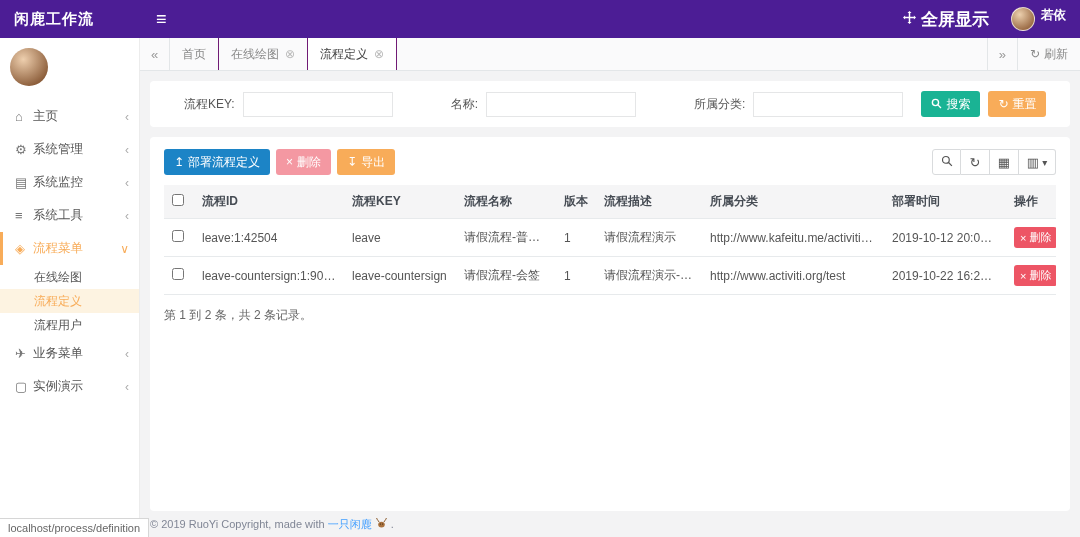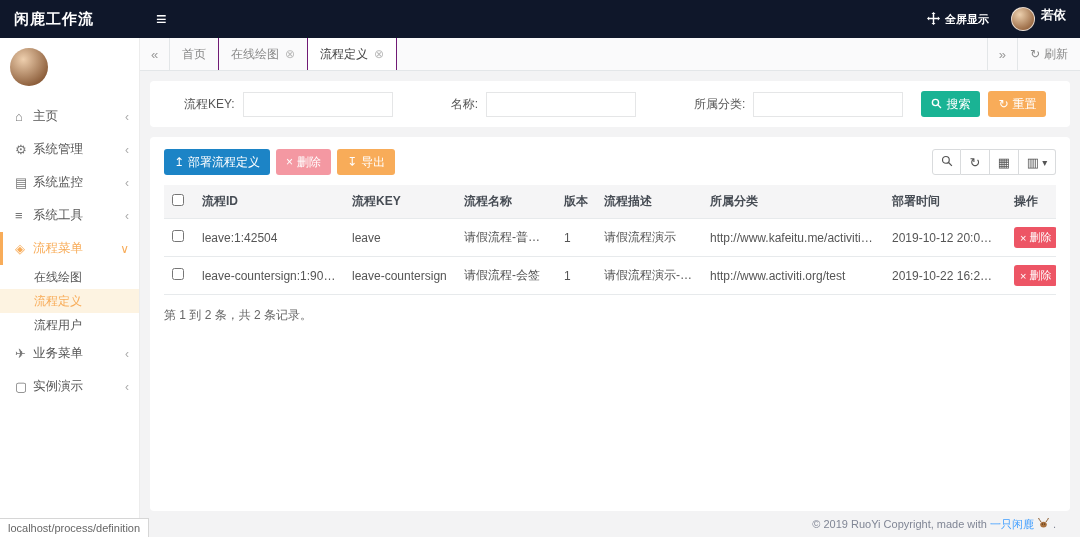--- a/index.html
+++ b/index.html
@@ -1,24 +1,24 @@
 <!DOCTYPE html>
 <html><head>
 <meta charset="utf-8">
 <style>
   * { margin:0; padding:0; box-sizing:border-box; }
   html,body { width:1080px; height:537px; overflow:hidden; }
   body { font-family:"Liberation Sans","DejaVu Sans",sans-serif; font-size:12px; color:#555; background:#f3f3f4; position:relative; }
 
   
-  .topbar { position:absolute; top:0; left:0; right:0; height:38px; background:#0f172a; color:#fff; display:flex; align-items:center; z-index:10; }
+  .topbar { position:absolute; top:0; left:0; right:0; height:38px; background:#4c1d95; color:#fff; display:flex; align-items:center; z-index:10; }
   .brand { flex:0 0 140px; padding-left:14px; font-size:15px; font-weight:700; letter-spacing:1px; }
   .menu-toggle { font-size:18px; margin-left:16px; cursor:pointer; line-height:1; }
   .topbar-spacer { flex:1; }
-  .fullscreen-btn { display:flex; align-items:center; gap:5px; font-weight:700; font-size:11px; margin-right:22px; cursor:pointer; }
+  .fullscreen-btn { display:flex; align-items:center; gap:5px; font-weight:700; font-size:17px; margin-right:22px; cursor:pointer; }
   .user-chip { display:flex; align-items:flex-start; gap:6px; margin-right:14px; font-weight:700; font-size:12.5px; cursor:pointer; }
   .avatar-sm { width:24px; height:24px; border-radius:50%; background:radial-gradient(circle at 35% 30%, #ecd0ae, #9a6a44 75%); border:1px solid rgba(255,255,255,.7); }
 
   
   .sidebar { position:absolute; top:38px; left:0; bottom:0; width:140px; background:#fff; border-right:1px solid #ececec; z-index:5; }
   .user-panel { padding:10px 6px 8px 10px; display:flex; gap:8px; align-items:center; }
   .avatar-lg { width:38px; height:38px; flex:0 0 38px; border-radius:50%; background:radial-gradient(circle at 35% 30%, #eecfae, #8d5f3c 75%); }
   .user-meta .name { font-weight:700; color:#333; font-size:12px; margin-bottom:5px; }
   .user-meta .row2 { font-size:11px; color:#777; display:flex; align-items:center; gap:3px; white-space:nowrap; }
   .dot { width:7px; height:7px; border-radius:50%; background:#1ab394; display:inline-block; }
@@ -72,21 +72,21 @@
   .icon-btn:last-child { border-radius:0 3px 3px 0; width:37px; gap:3px; }
   .caret { font-size:10px; color:#555; }
 
   table { width:100%; border-collapse:collapse; margin-top:10px; font-size:12px; table-layout:fixed; }
   th, td { padding:8px 8px; border-bottom:1px solid #e7eaec; text-align:left; color:#555; overflow:hidden; text-overflow:ellipsis; white-space:nowrap; }
   thead th { background:#f5f5f6; color:#464c54; font-weight:700; }
   input[type=checkbox] { width:12px; height:12px; cursor:pointer; }
   .tag-del { background:#ed5565; color:#fff; border:none; border-radius:3px; font-size:11px; padding:3px 6px; cursor:pointer; display:inline-flex; gap:3px; align-items:center; font-family:inherit; }
   .summary { margin-top:12px; color:#666; font-size:12px; }
 
-  .footer-bar { flex:0 0 26px; display:flex; align-items:center; justify-content:flex-end; padding-right:14px; font-size:11px; color:#808695; gap:3px; }
+  .footer-bar { flex:0 0 26px; display:flex; align-items:center; justify-content:flex-start; padding-right:14px; font-size:11px; color:#808695; gap:3px; }
   .footer-bar a { color:#409eff; text-decoration:none; cursor:pointer; }
 </style>
 </head>
 <body>
 
 <div class="topbar">
   <div class="brand">闲鹿工作流</div>
   <div class="menu-toggle">≡</div>
   <div class="topbar-spacer"></div>
   <div class="fullscreen-btn">

